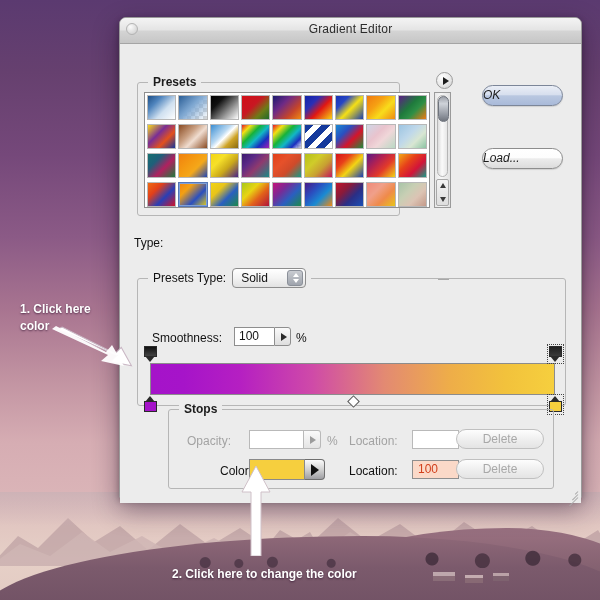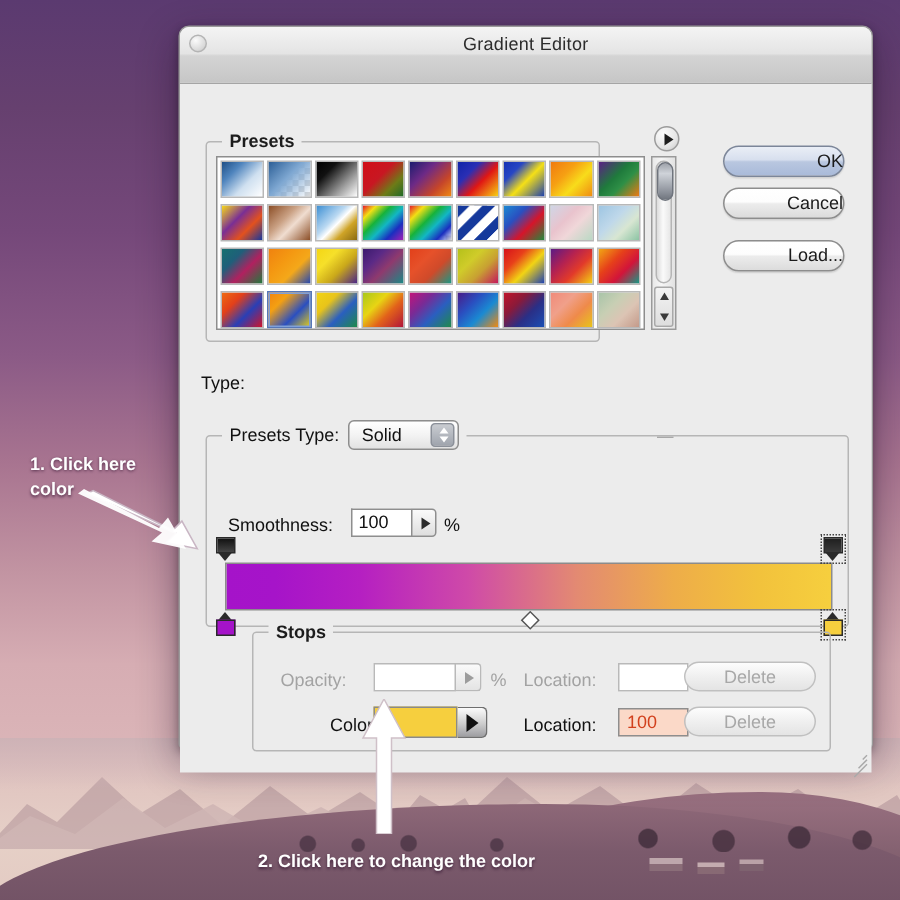--- a/index.html
+++ b/index.html
@@ -67,21 +67,21 @@
 
   
   #dialog {
     position:absolute; left:119px; top:17px; width:463px; height:482px;
     background:#ececec;
     border:1px solid #9a9a9a;
     border-radius:7px 7px 3px 3px;
     box-shadow:0 10px 26px rgba(30,10,40,.45), 0 2px 6px rgba(0,0,0,.3);
   }
   .titlebar {
-    height:38px; border-radius:6px 6px 0 0; position:relative;
+    height:26px; border-radius:6px 6px 0 0; position:relative;
     background:linear-gradient(180deg,#f4f4f4 0%, #e4e4e4 48%, #d4d4d4 52%, #c6c6c6 100%);
     border-bottom:1px solid #a5a5a5;
   }
   .titlebar .title {
     position:absolute; inset:0; text-align:center; line-height:22px;
     font-size:12px; color:#2c2c2c; letter-spacing:.2px;
   }
   .winbtn {
     position:absolute; left:6px; top:5px; width:12px; height:12px;
     border-radius:50%;
@@ -157,23 +157,24 @@
   #presets-menu i {
     position:absolute; left:6px; top:4px; width:0; height:0;
     border-top:4px solid transparent; border-bottom:4px solid transparent;
     border-left:6px solid #1d1d1d;
   }
 
   
   .btn {
     position:absolute; width:81px; height:21px; border-radius:11px;
     border:1px solid #8d8d8d; font-size:12px; color:#1b1b1b;
-    text-align:right; line-height:19px; cursor:default;
+    text-align:left; line-height:19px; cursor:default;
     background:linear-gradient(180deg,#ffffff 0%, #fdfdfd 45%, #ececec 52%, #dcdcdc 100%);
     box-shadow:0 1px 1px rgba(0,0,0,.12);
+    font-style:italic;
   }
   .btn.default {
     background:linear-gradient(180deg,#eaeef6 0%, #d7dfee 45%, #b9c7e0 52%, #a9bad9 100%);
     border-color:#7c8699;
   }
   #btn-ok { left:362px; top:41px; }
   #btn-cancel { left:362px; top:69px; }
   #btn-load { left:362px; top:104px; }
   #btn-save { left:362px; top:132px; }
   #btn-new { left:362px; top:190px; }
@@ -415,21 +416,20 @@
           <i class="dn"></i>
         </div>
       </div>
     </div>
 
     <div id="presets-menu">
       <i></i>
     </div>
 
     <div class="btn default" id="btn-ok">OK</div>
-    <div class="btn" id="btn-cancel">Cancel</div>
     <div class="btn" id="btn-load">Load...</div>
 
     <div class="lbl" id="name-label">Type:</div>
 
     <div class="group" id="gtype-group">
       <div id="gtype-legend">
         <span>Presets Type:</span>
         <span class="popup">
           <span>Solid</span>
           <span class="arrows">

